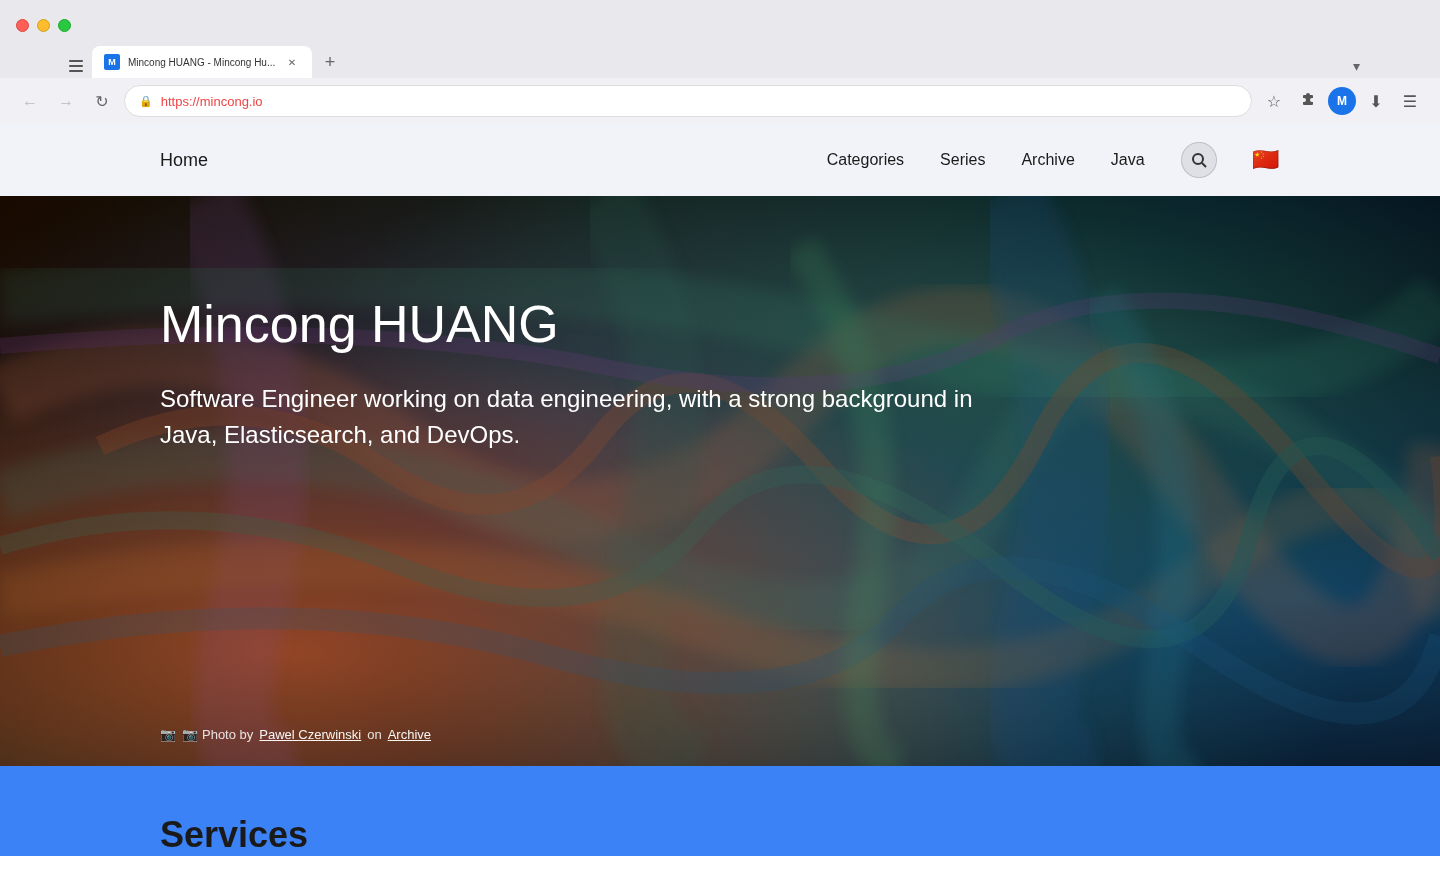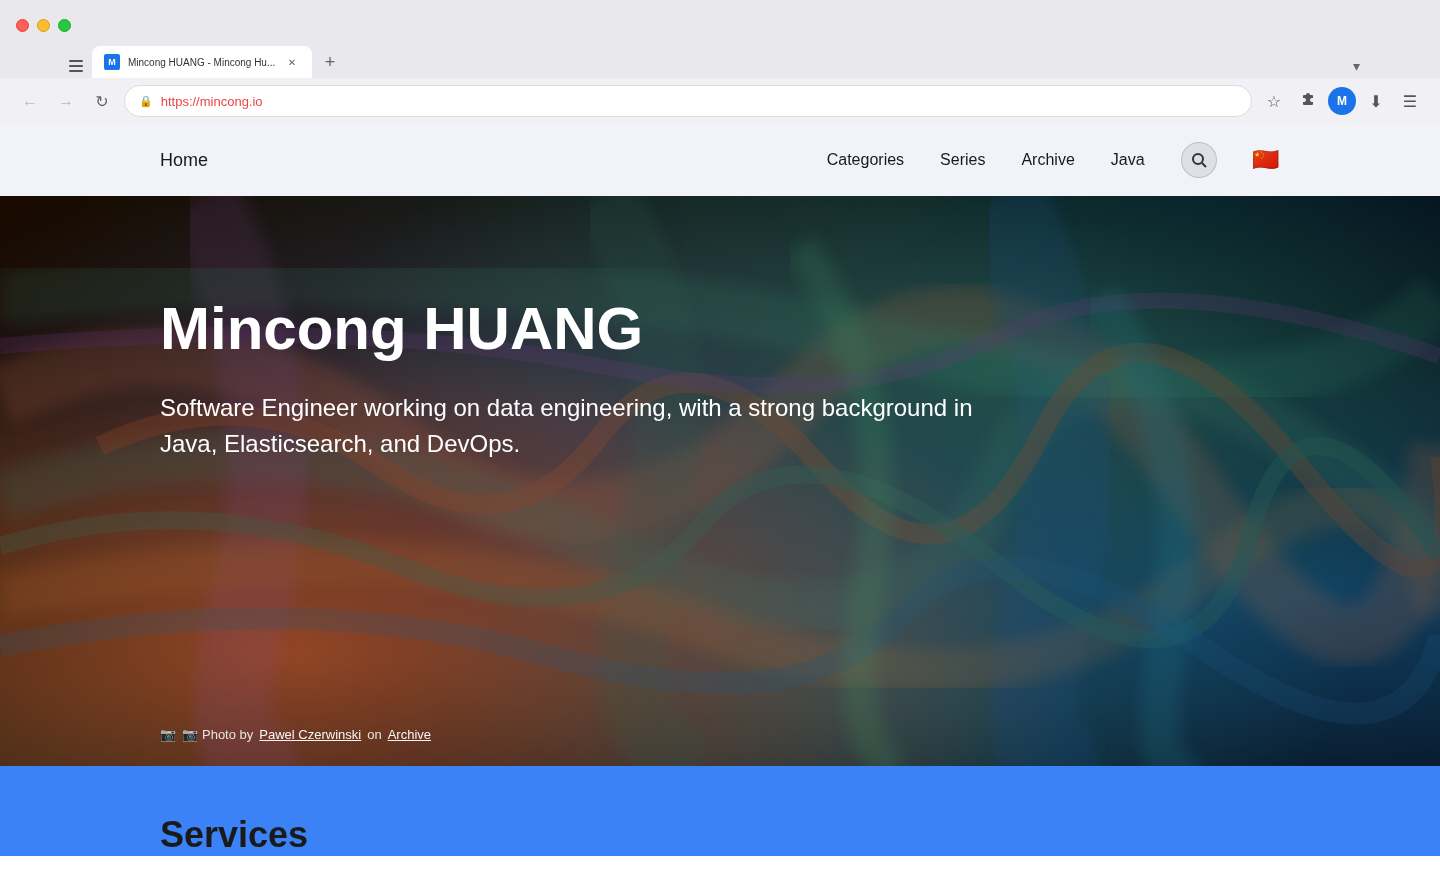--- a/index.html
+++ b/index.html
@@ -238,22 +238,22 @@
         radial-gradient(ellipse at 60% 80%, rgba(60, 120, 100, 0.6) 0%, transparent 40%),
         linear-gradient(135deg, #1a0a00 0%, #0a1a10 30%, #001020 60%, #050510 100%);
     }
 
     .hero-content {
       position: relative;
       z-index: 2;
       padding: 100px 160px 40px;
     }
     .hero-title {
-      font-size: 60px;
-      font-weight: 700;
+      font-size: 52px;
+      font-weight: 400;
       color: #fff;
       margin-bottom: 28px;
       line-height: 1.1;
     }
     .hero-subtitle {
       font-size: 24px;
       color: #fff;
       max-width: 820px;
       line-height: 1.5;
       margin-bottom: 40px;

